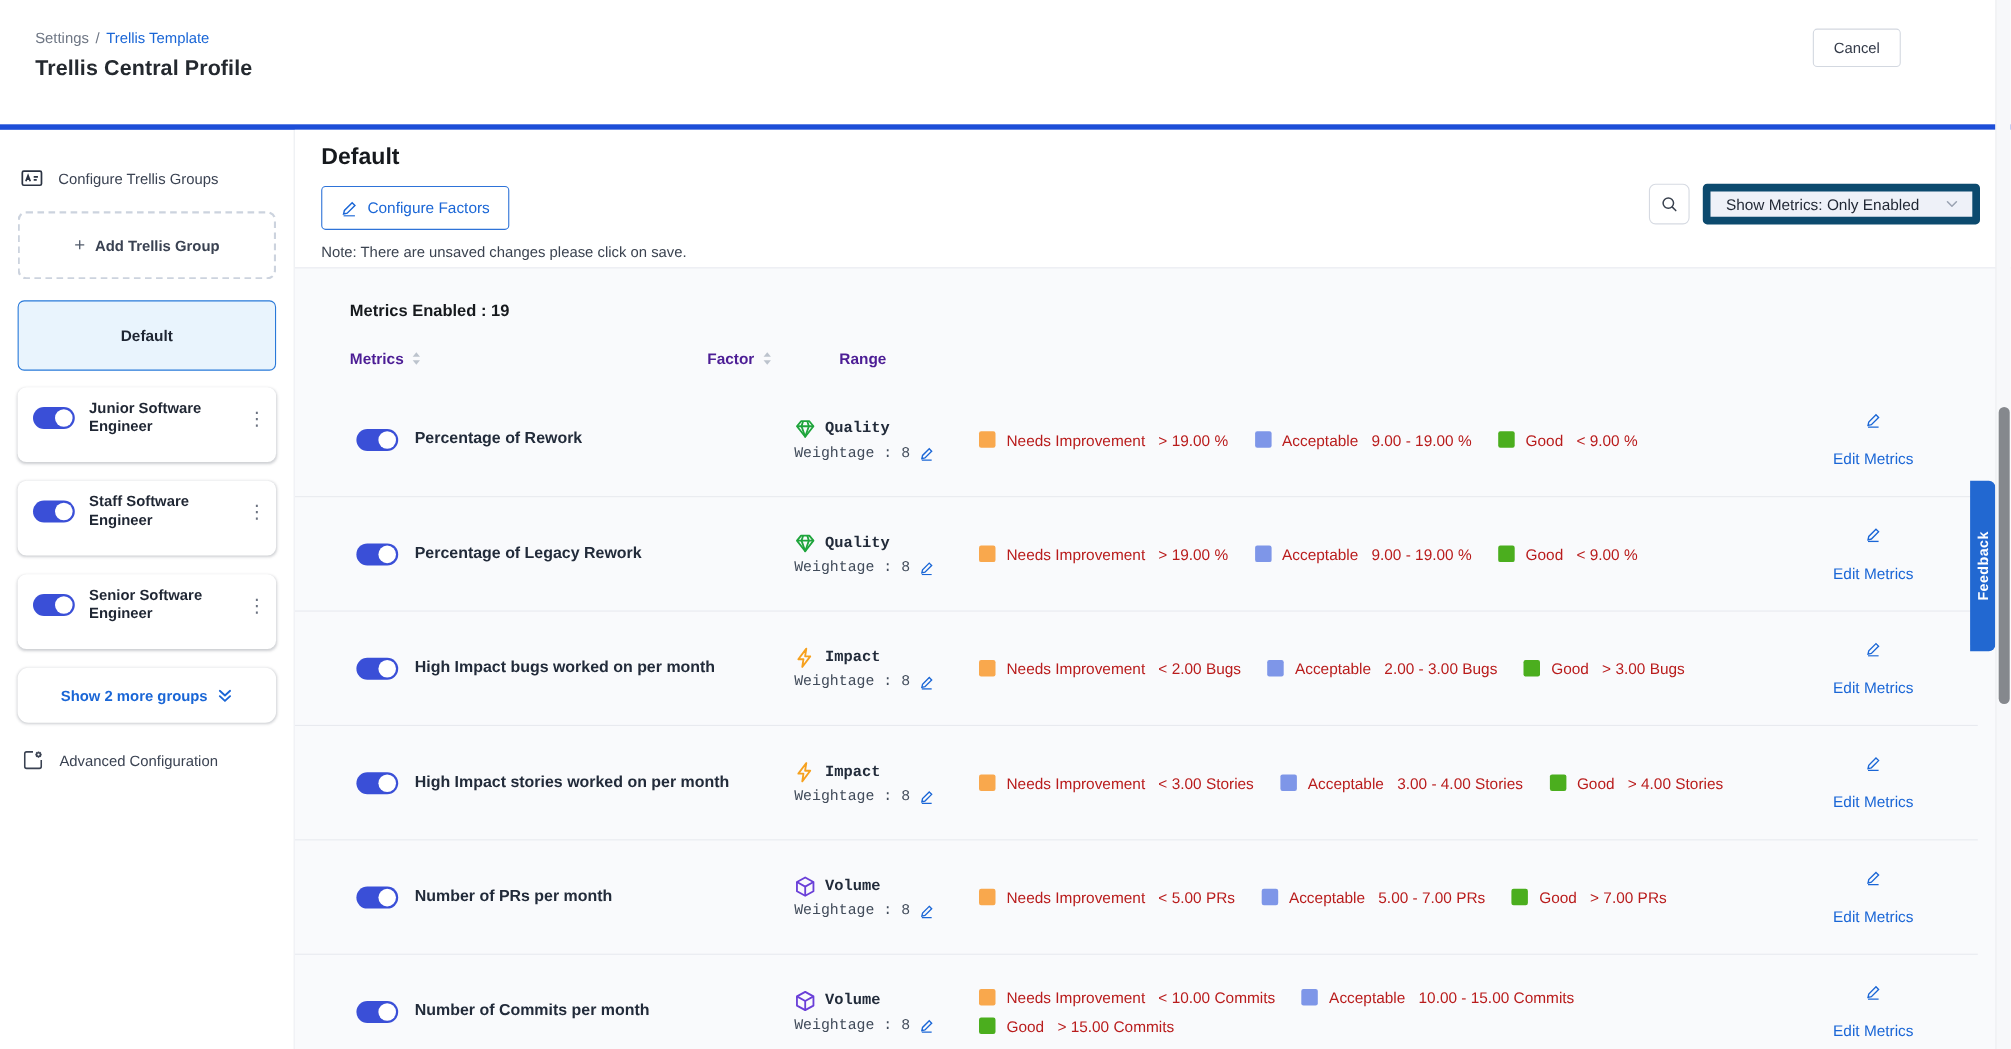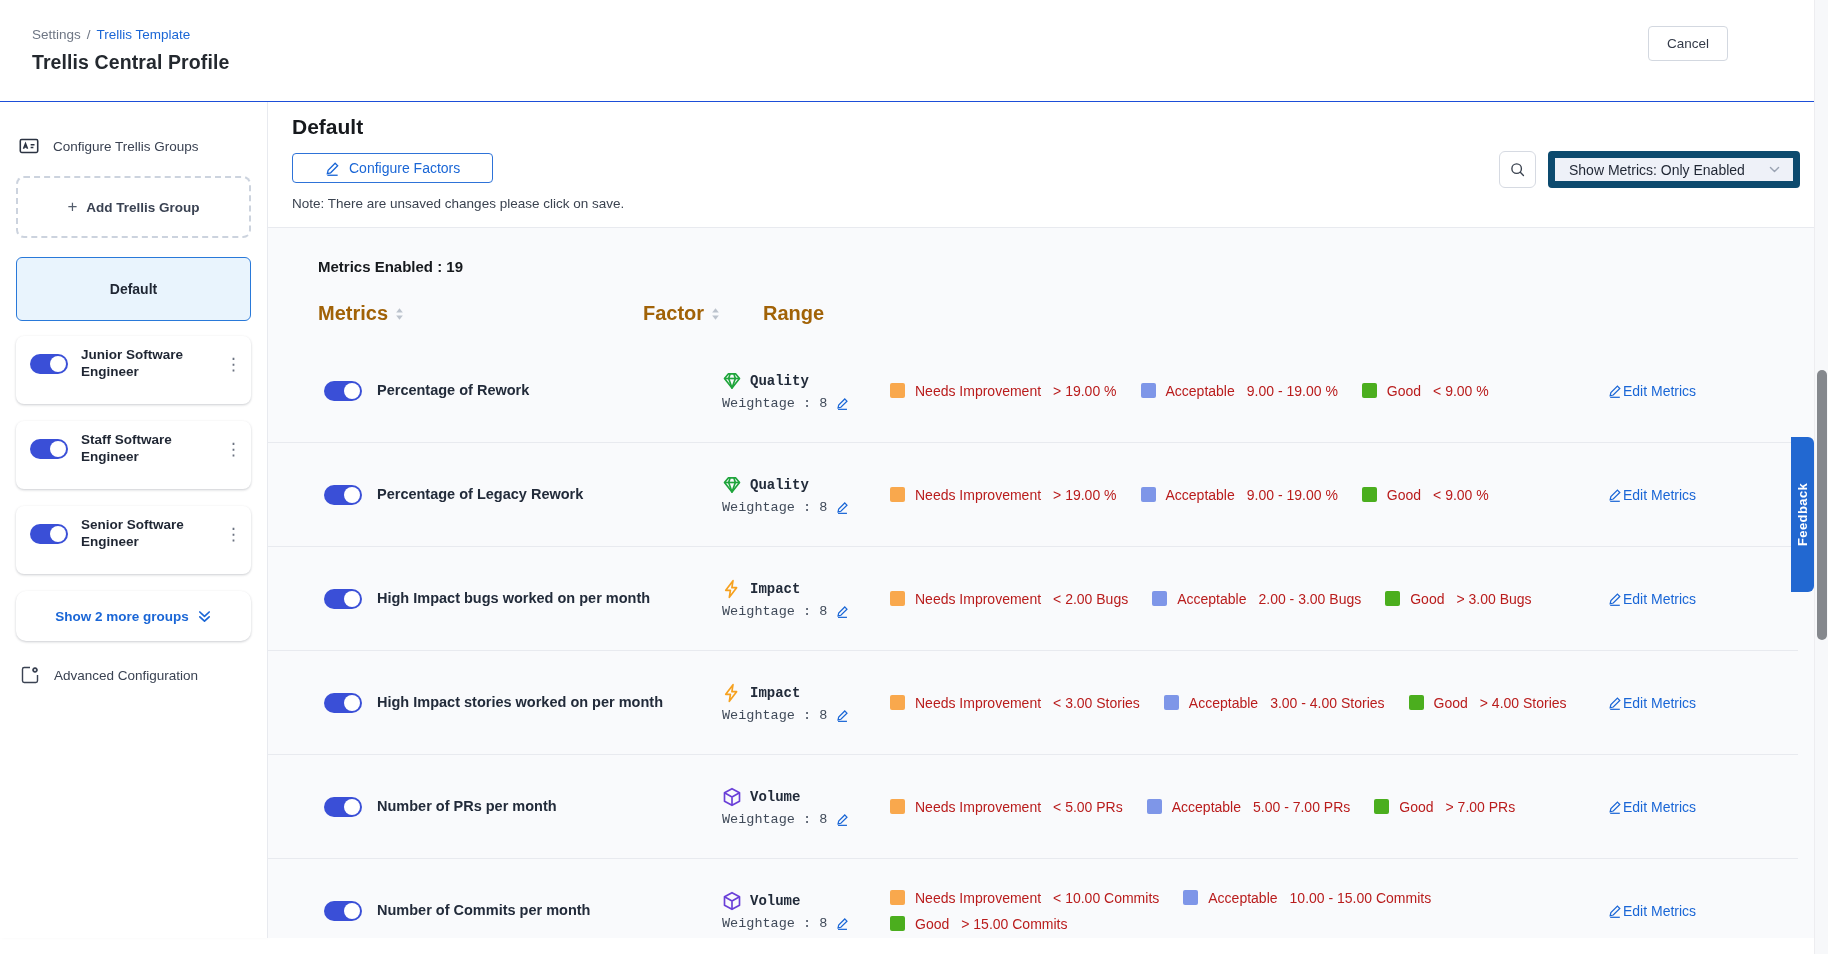--- a/index.html
+++ b/index.html
@@ -1,21 +1,21 @@
 <!DOCTYPE html>
 <html><head>
 <meta charset="utf-8">
 <style>
   * { box-sizing: border-box; margin: 0; padding: 0; }
   html,body { background:#fff; }
   body { font-family: "Liberation Sans", sans-serif; color:#24292f; }
   .app { position:relative; width:1828px; height:954px; background:#fff; overflow:hidden; }
 
   
-  .topbar { height:102px; padding:27px 0 0 32px; border-bottom:1px solid #1d4ed8; position:relative; background:#fff; }
+  .topbar { height:118px; padding:27px 0 0 32px; border-bottom:5px solid #1d4ed8; position:relative; background:#fff; }
   .breadcrumb { font-size:13.5px; color:#6e7684; display:flex; gap:6px; align-items:center; }
   .crumb-link { color:#1a66d6; text-decoration:none; cursor:pointer; }
   .page-title { margin-top:9px; font-size:19.5px; font-weight:700; color:#24292f; letter-spacing:.1px; }
   .topbar-actions { position:absolute; top:26px; right:100px; display:flex; gap:12px; }
   .btn { font-family:inherit; font-size:13.5px; border-radius:4px; padding:0 18px; height:35px; cursor:pointer; }
   .btn-secondary { background:#fff; border:1px solid #d3d8e0; color:#343b49; }
   .btn-primary { background:#2270e8; border:1px solid #2270e8; color:#fff; }
 
   
   .body { display:flex; height:836px; }
@@ -35,49 +35,49 @@
   .toggle { display:inline-block; width:38px; height:20px; min-width:38px; border-radius:10px; background:#3a4fd7; position:relative; cursor:pointer; }
   .toggle::after { content:''; position:absolute; top:2px; right:2px; width:16px; height:16px; border-radius:50%; background:#fff; }
   .show-more-card { background:#fff; border-radius:10px; box-shadow:0 1px 3px rgba(16,24,40,.14), 0 1px 2px rgba(16,24,40,.08);
                     height:50px; display:flex; align-items:center; justify-content:center; gap:8px; color:#1a66d6; font-weight:700; font-size:13.5px; cursor:pointer; }
   .adv-config { margin-top:24px; display:flex; align-items:center; gap:14px; color:#3a4252; font-size:13.5px; padding-left:4px; cursor:pointer; }
 
   
   .main { flex:1; position:relative; background:#fff; }
   .main-head { padding:13px 0 0 24px; }
   .group-title { font-size:21px; font-weight:700; color:#16191d; }
-  .configure-factors { margin-top:14px; height:30px; padding:0 32px; background:#fff; border:1px solid #2e73d8; border-radius:4px;
+  .configure-factors { margin-top:14px; height:40px; padding:0 17px; background:#fff; border:1px solid #2e73d8; border-radius:4px;
                        color:#1a66d6; font-size:14px; font-family:inherit; display:flex; align-items:center; gap:9px; cursor:pointer; }
   .main-toolbar { position:absolute; top:49px; right:28px; display:flex; gap:12px; align-items:center; }
   .search-btn { width:37px; height:37px; border:1px solid #d6dae2; border-radius:6px; background:#fff; display:flex; align-items:center; justify-content:center; cursor:pointer; }
   .filter-select { width:252px; height:37px; background:#eef1f8; border:7px solid #0c4a6e; border-radius:4px; padding:0 12px 0 14px;
                    display:flex; align-items:center; justify-content:space-between; font-size:14px; color:#1f2633; cursor:pointer; }
   .note { margin:13px 0 0 24px; font-size:13.5px; color:#3b4350; }
 
   
   .table-panel { position:absolute; top:125px; left:0; right:0; bottom:0; background:#f9fafc; border-top:1px solid #e8eaef; overflow:hidden; }
   .metrics-enabled { margin:30px 0 0 50px; font-size:15px; font-weight:700; color:#16191d; }
   .thead { display:flex; align-items:center; margin-top:27px; padding-left:50px; }
-  .th { display:flex; align-items:center; gap:7px; font-size:20px; font-weight:700; color:#a16207; }
+  .th { display:flex; align-items:center; gap:7px; font-size:14px; font-weight:700; color:#4c1d95; }
   .th-metrics { width:325px; }
   .th-factor { width:120px; }
   .rows { margin-top:14px; }
   .row { height:104px; display:flex; align-items:center; padding-left:56px; margin-right:30px; border-bottom:1px solid #e8eaef; }
   .row .toggle { margin-right:15px; }
   .cell-name { width:345px; padding-right:22px; font-size:14.5px; font-weight:700; color:#222b3a; line-height:1.3; }
   .cell-factor { width:168px;font-family:Liberation Mono, monospace; }
   .factor-top { display:flex; align-items:center; gap:8px; }
   .f-label { font-size:14px; font-weight:700; color:#222b3a; }
   .weightage { margin-top:5px; display:flex; align-items:center; gap:9px; font-size:13.5px; color:#414b5a; }
   .w-edit { color:#1a66d6; display:flex; cursor:pointer; }
   .cell-range { flex:1; display:flex; flex-wrap:wrap; align-items:center; gap:10px 24px; padding-right:24px; }
   .range-item { display:flex; align-items:center; gap:10px; font-size:14px; color:#b91c1c; white-space:nowrap; }
   .swatch { width:15px; height:15px; border-radius:2px; display:inline-block; }
   .r-value { margin-left:2px; }
-  .cell-edit { width:190px; display:flex; align-items:center; gap:1px; color:#1a66d6; font-size:14px; cursor:pointer; }
+  .cell-edit { width:190px; display:flex; align-items:center; gap:20px; color:#1a66d6; font-size:14px; cursor:pointer;flex-direction:column; }
 
   
   .scrollbar-track { position:absolute; top:0; right:0; bottom:0; width:14px; background:#f7f8fa; border-left:1px solid #ededf0; }
   .scrollbar-thumb { position:absolute; top:370px; left:2px; width:10px; height:270px; border-radius:5px; background:#85888d; cursor:pointer; }
   .feedback-tab { position:absolute; right:14px; top:437px; width:23px; height:155px; background:#2268d1; border-radius:6px 0 0 6px;
                   color:#fff; font-size:13px; font-weight:700; display:flex; align-items:center; justify-content:center;
                   writing-mode:vertical-rl; transform:rotate(180deg); letter-spacing:.4px; cursor:pointer; }
   svg { display:block; }
 </style>
 </head>

